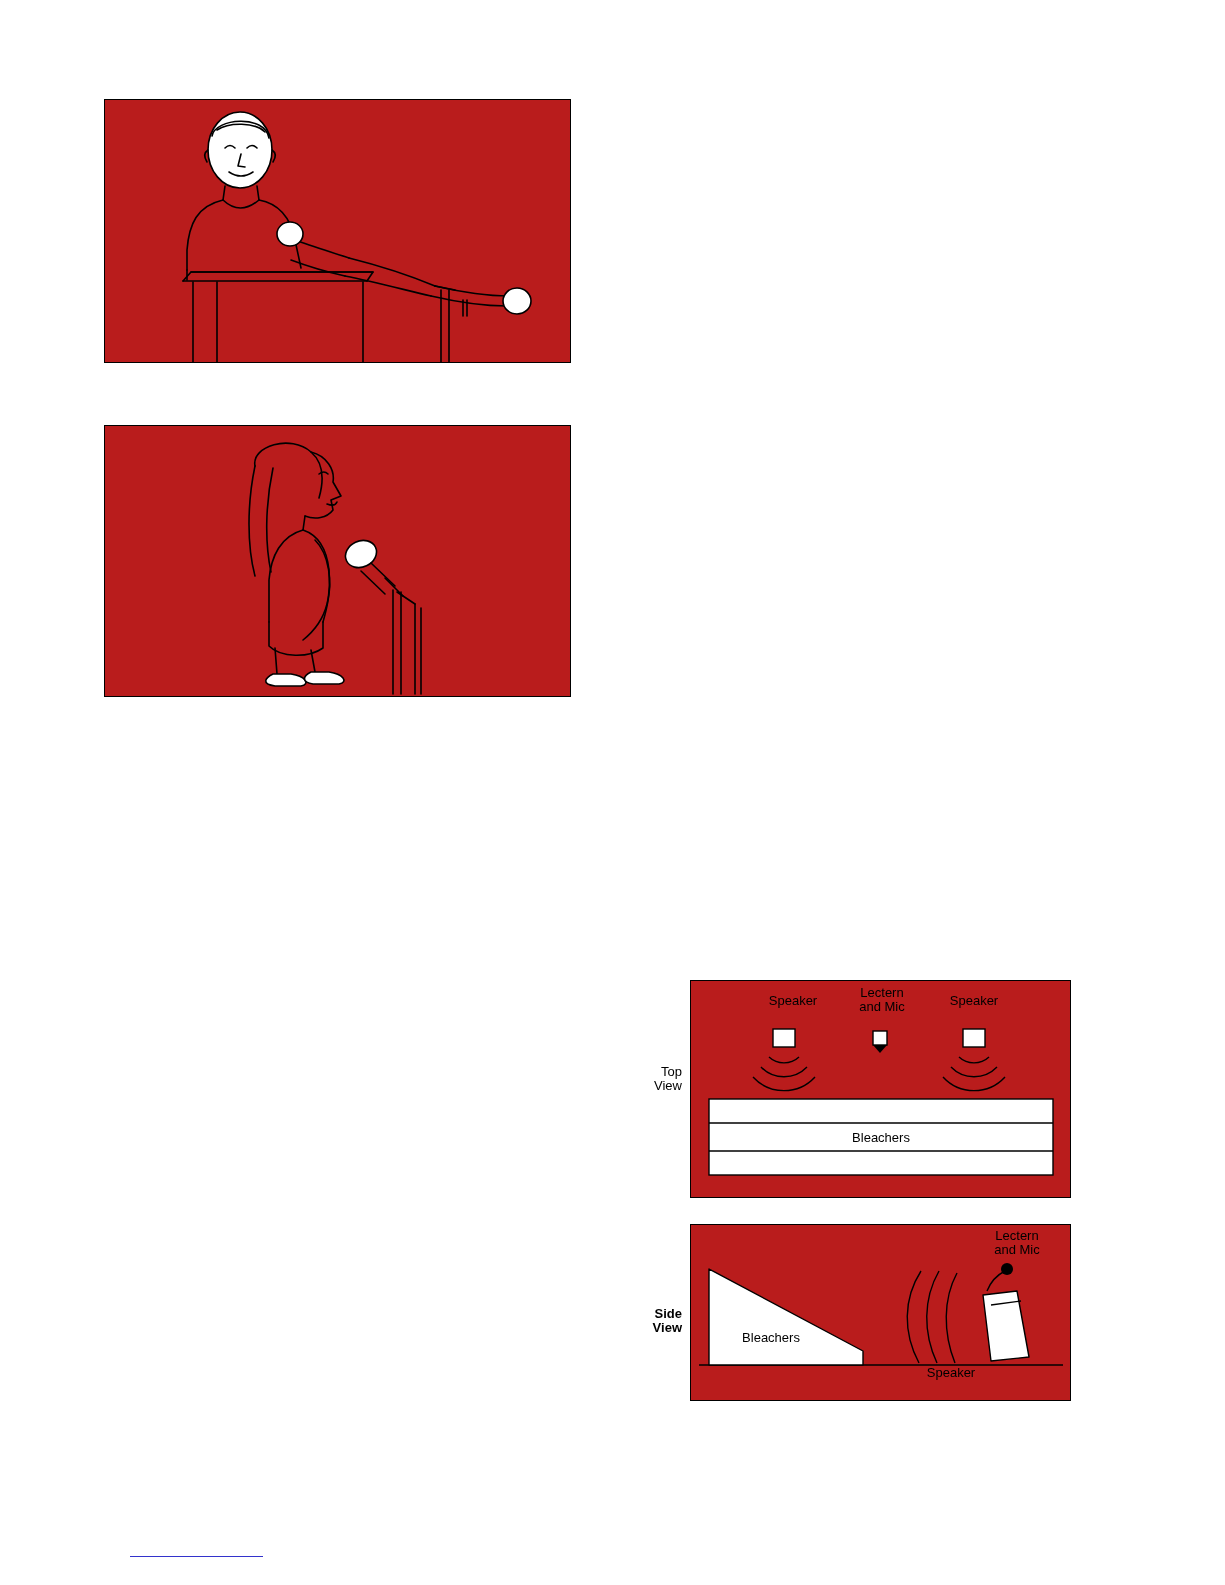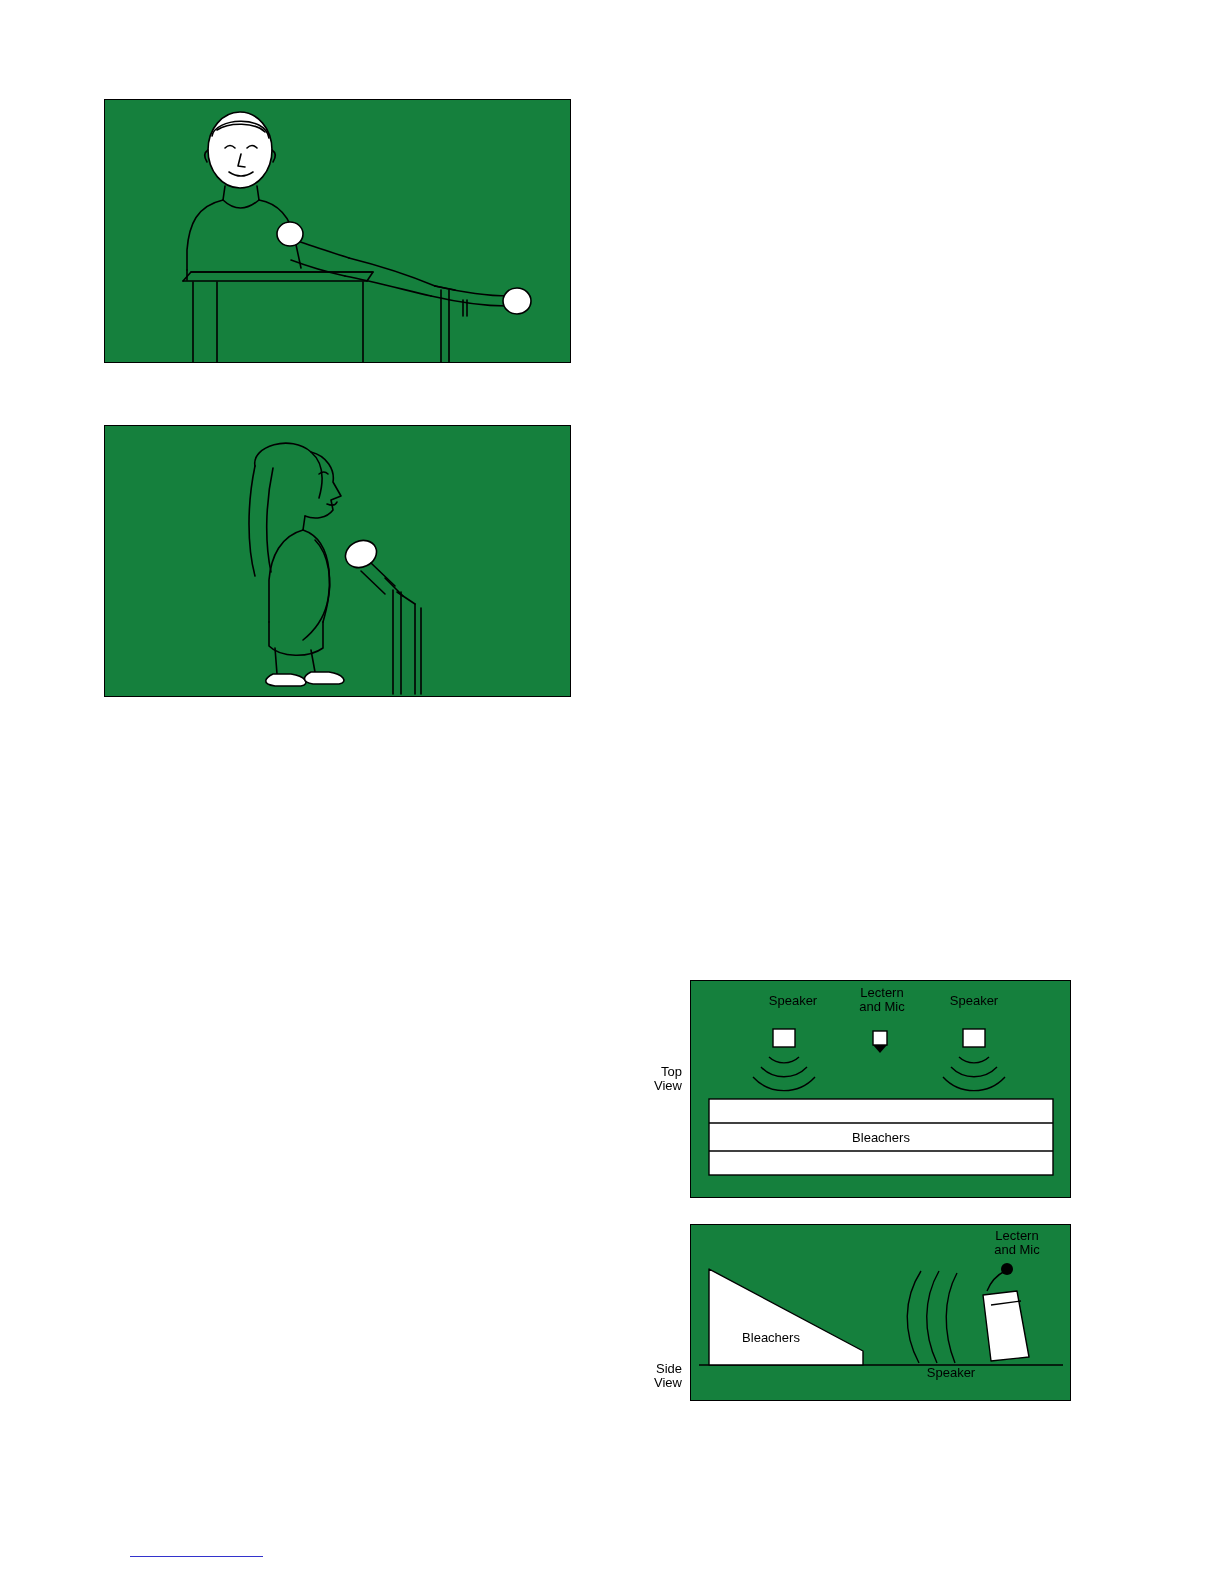--- a/index.html
+++ b/index.html
@@ -11,21 +11,21 @@
     width: 1225px;
     height: 1585px;
     position: relative;
     font-family: "Liberation Sans", sans-serif;
     color: #000000;
     overflow: hidden;
   }
   .panel {
     position: absolute;
     border: 1px solid #000000;
-    background: #15803d;
+    background: #b91c1c;
     box-sizing: border-box;
   }
   
   #fig-podium {
     left: 104px;
     top: 99px;
     width: 467px;
     height: 264px;
   }
   
@@ -57,22 +57,23 @@
     text-align: right;
     white-space: pre-line;
   }
   #label-top-view {
     left: 630px;
     top: 1065px;
     width: 52px;
   }
   #label-side-view {
     left: 630px;
-    top: 1362px;
+    top: 1307px;
     width: 52px;
+    font-weight: bold;
   }
   svg { display: block; }
   .bottom-rule {
     position: absolute;
     left: 130px;
     top: 1556px;
     width: 133px;
     height: 1px;
     background: #3333cc;
   }

